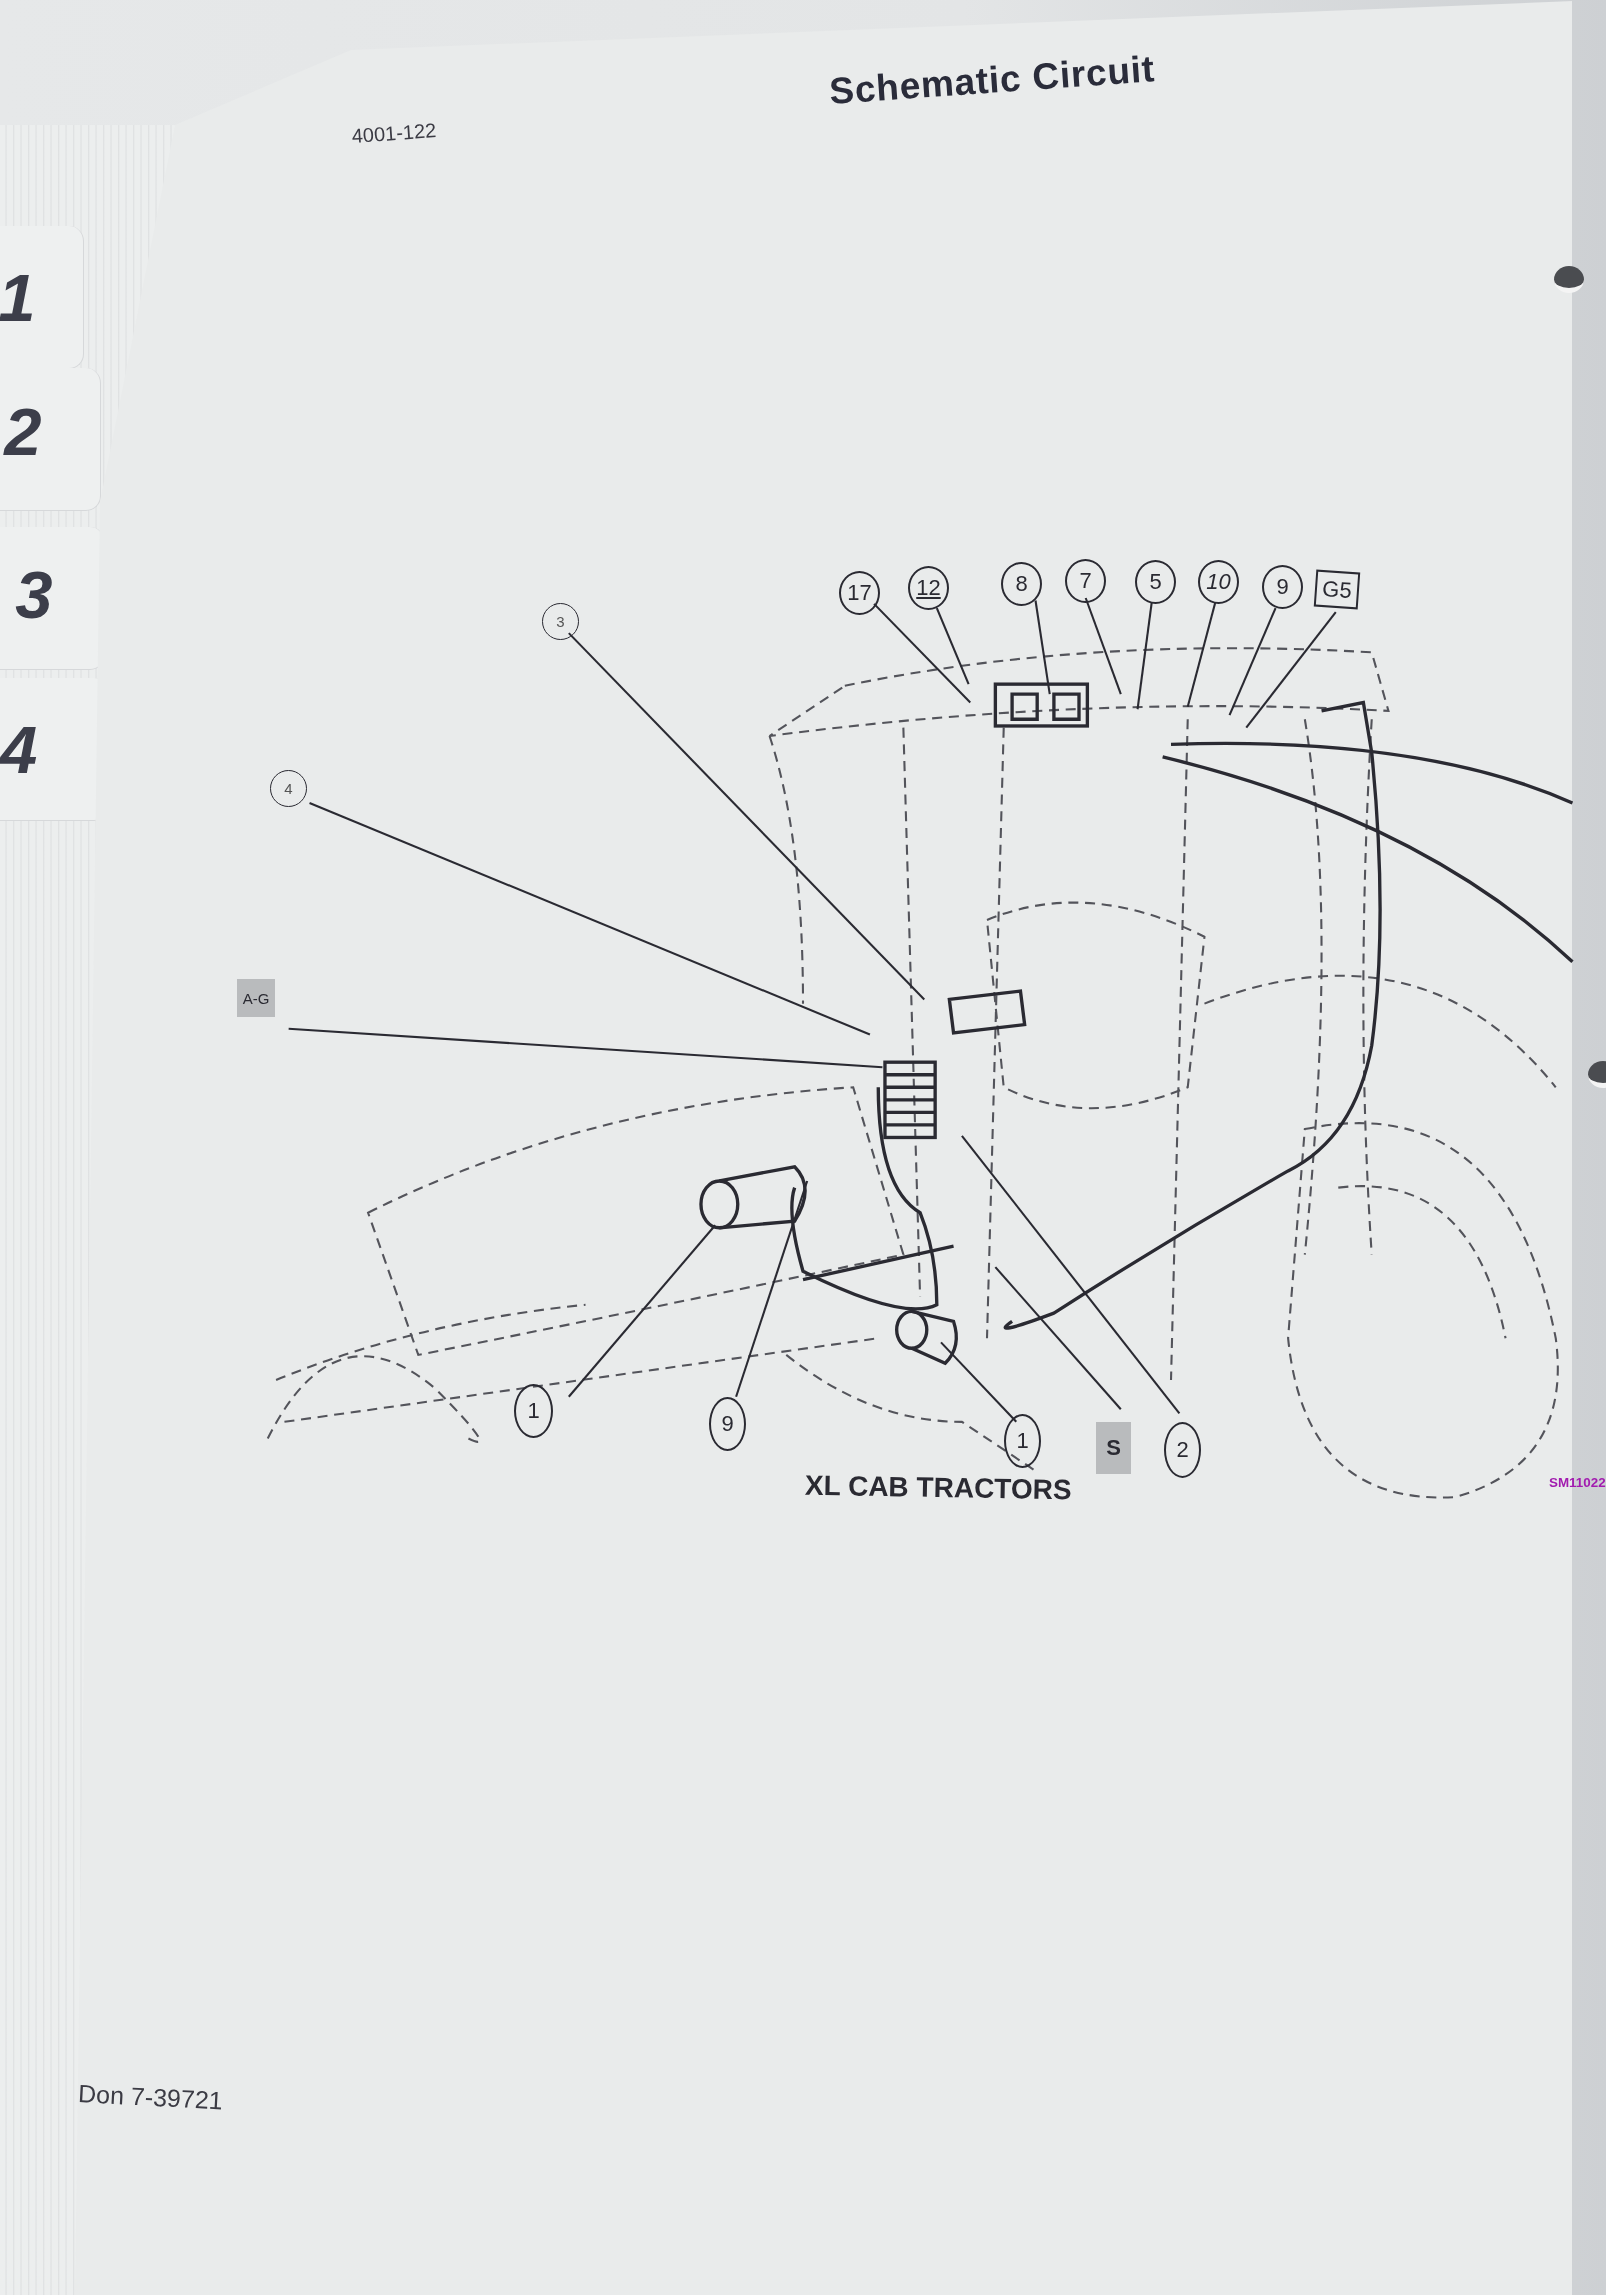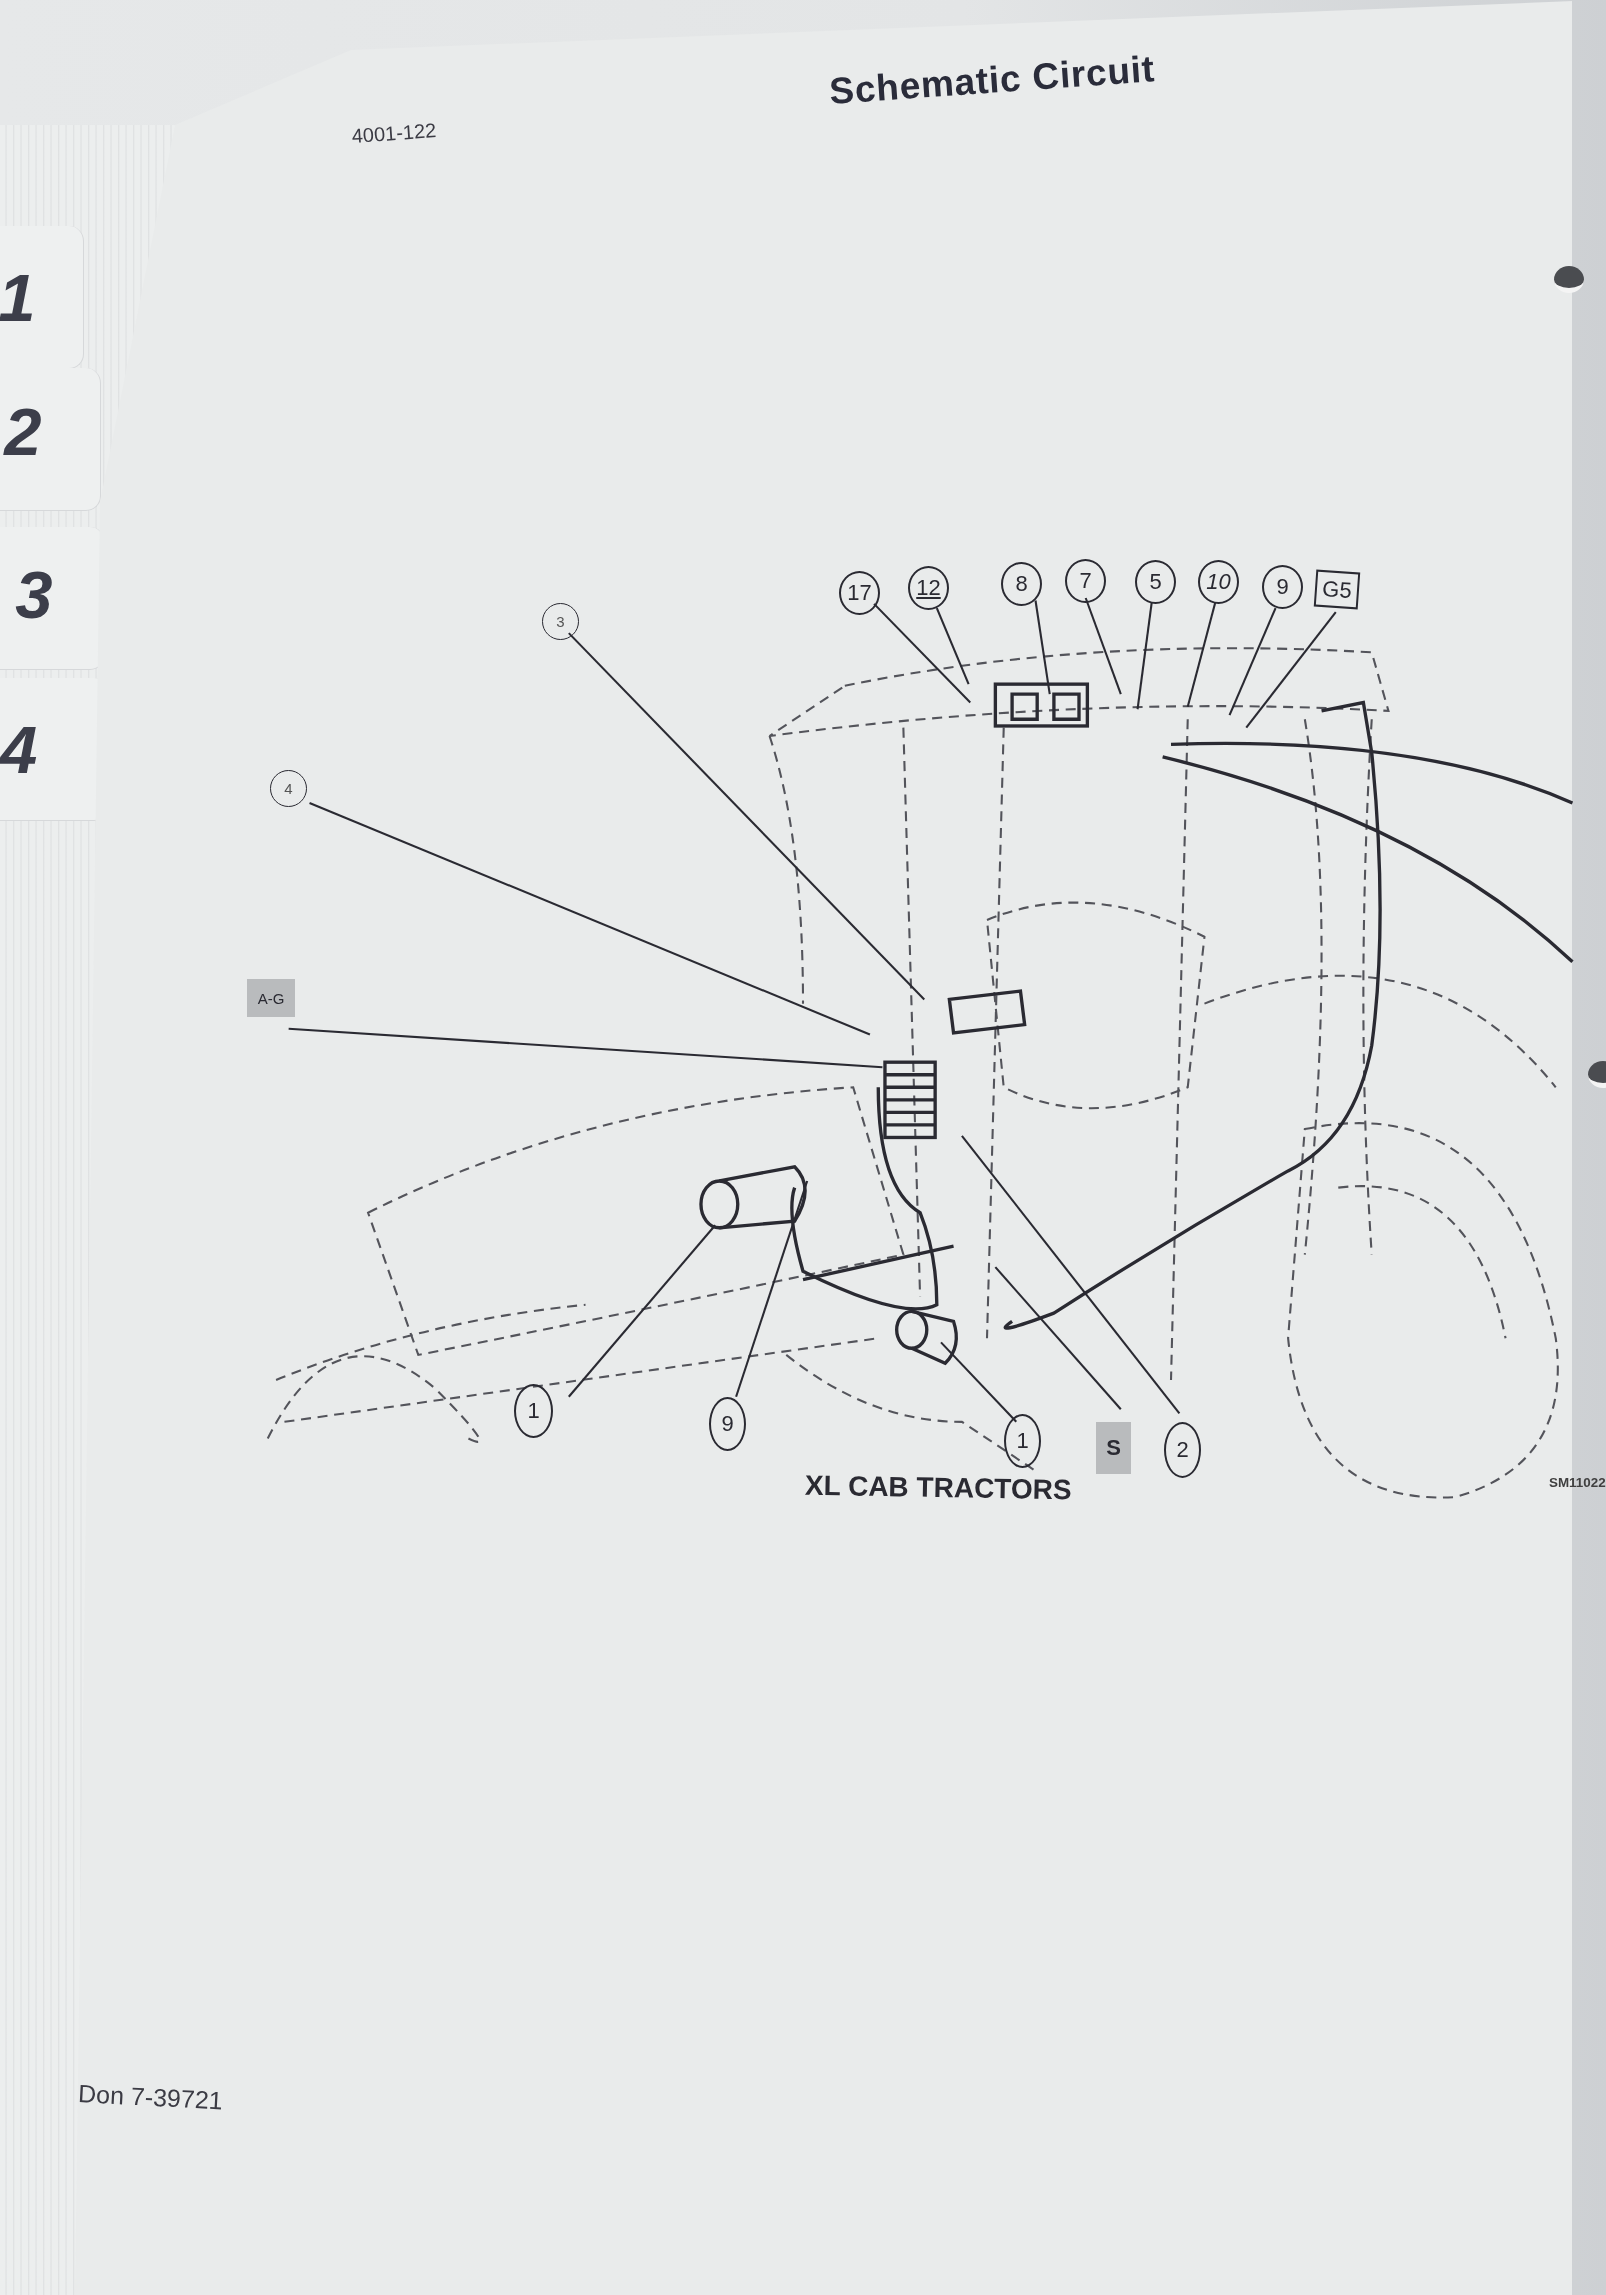--- a/index.html
+++ b/index.html
@@ -60,21 +60,21 @@
     color: #2a2a32; font-size: 22px; background: transparent;
   }
   .callout.small { border-width: 1.7px; font-size: 15px; color: #555; }
   .callout.box { border-radius: 0; }
   .callout.shaded { border-radius: 0; border: none; background: #b9bbbd; font-weight: bold; }
   .caption {
     position: absolute; left: 805px; top: 1472px; font-size: 28px; font-weight: bold;
     color: #2a2a32; transform: rotate(1deg);
   }
   .figid {
-    position: absolute; left: 1549px; top: 1475px; font-size: 13.4px; color: #404040;
+    position: absolute; left: 1549px; top: 1475px; font-size: 13.4px; color: #a21caf;
     font-weight: bold;
   }
 </style>
 </head>
 <body>
 
 <div class="binder-bg"></div>
 <div class="page-stack"></div>
 
 <div class="tabs">
@@ -193,21 +193,21 @@
   <div class="callout box" style="left:1315px;top:571px;width:40px;height:33px;transform:rotate(4deg);">
       <span>G5</span>
     </div>
 
   <div class="callout small" style="left:542px;top:603px;width:35px;height:35px;">
       <span>3</span>
     </div>
   <div class="callout small" style="left:270px;top:770px;width:35px;height:35px;">
       <span>4</span>
     </div>
-  <div class="callout shaded" style="left:247px;top:979px;width:48px;height:38px;font-size:15px;font-weight:normal;">
+  <div class="callout shaded" style="left:237px;top:979px;width:38px;height:38px;font-size:15px;font-weight:normal;">
       <span>A-G</span>
     </div>
 
   <div class="callout" style="left:514px;top:1384px;width:35px;height:50px;">
       <span>1</span>
     </div>
   <div class="callout" style="left:709px;top:1397px;width:33px;height:50px;">
       <span>9</span>
     </div>
   <div class="callout" style="left:1004px;top:1414px;width:33px;height:50px;">

